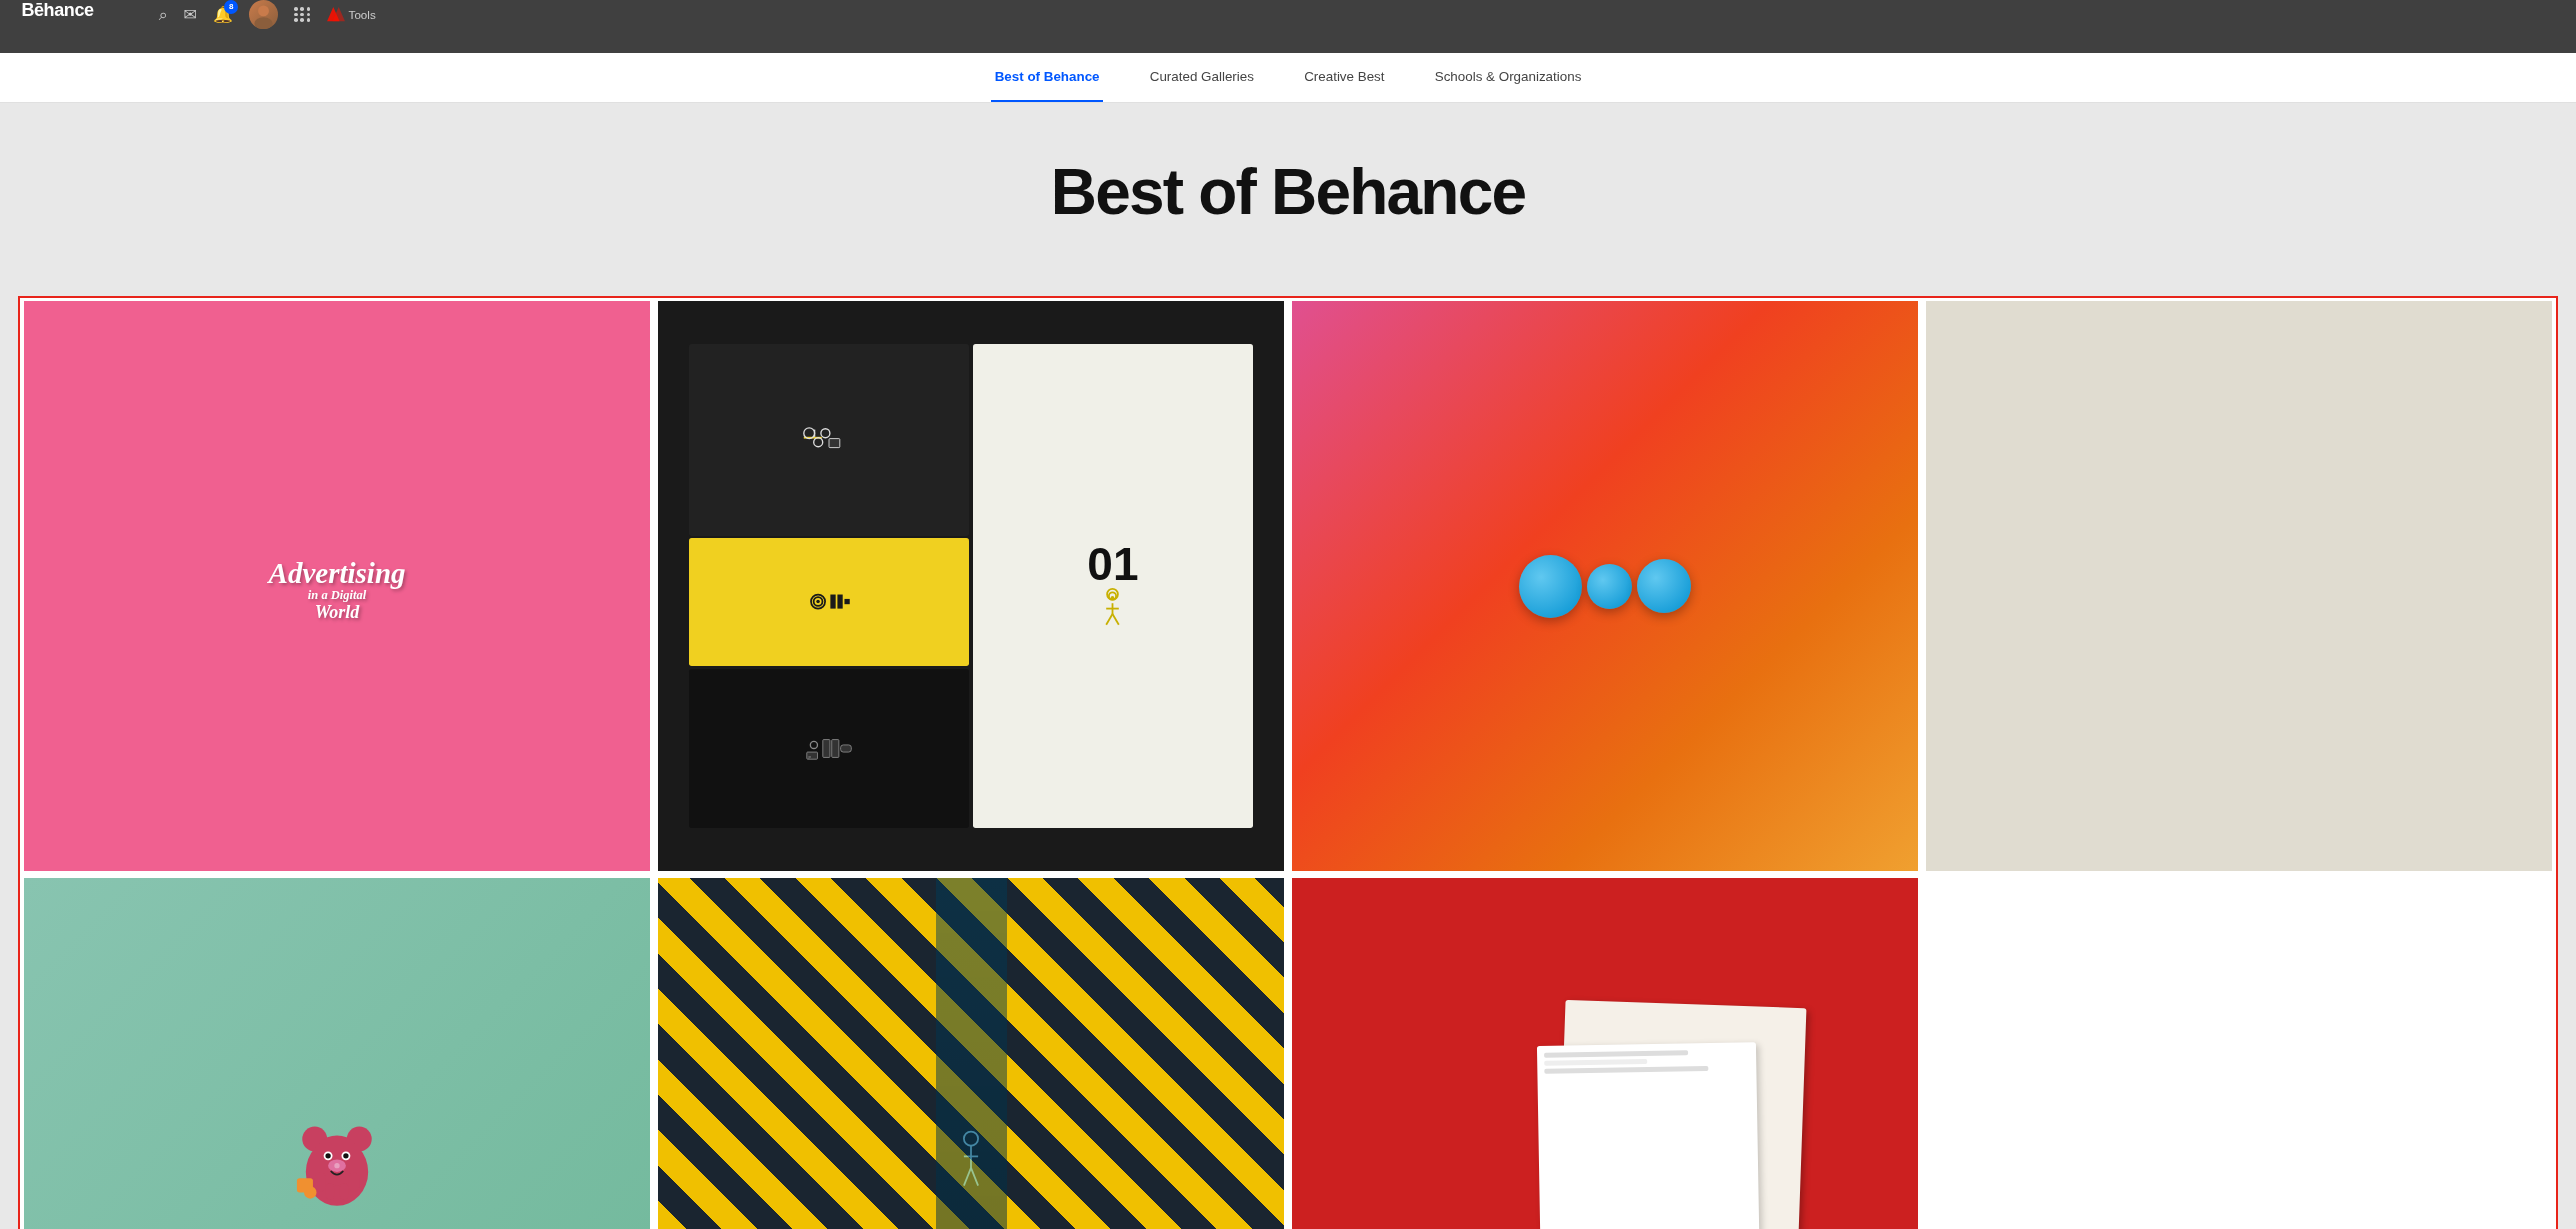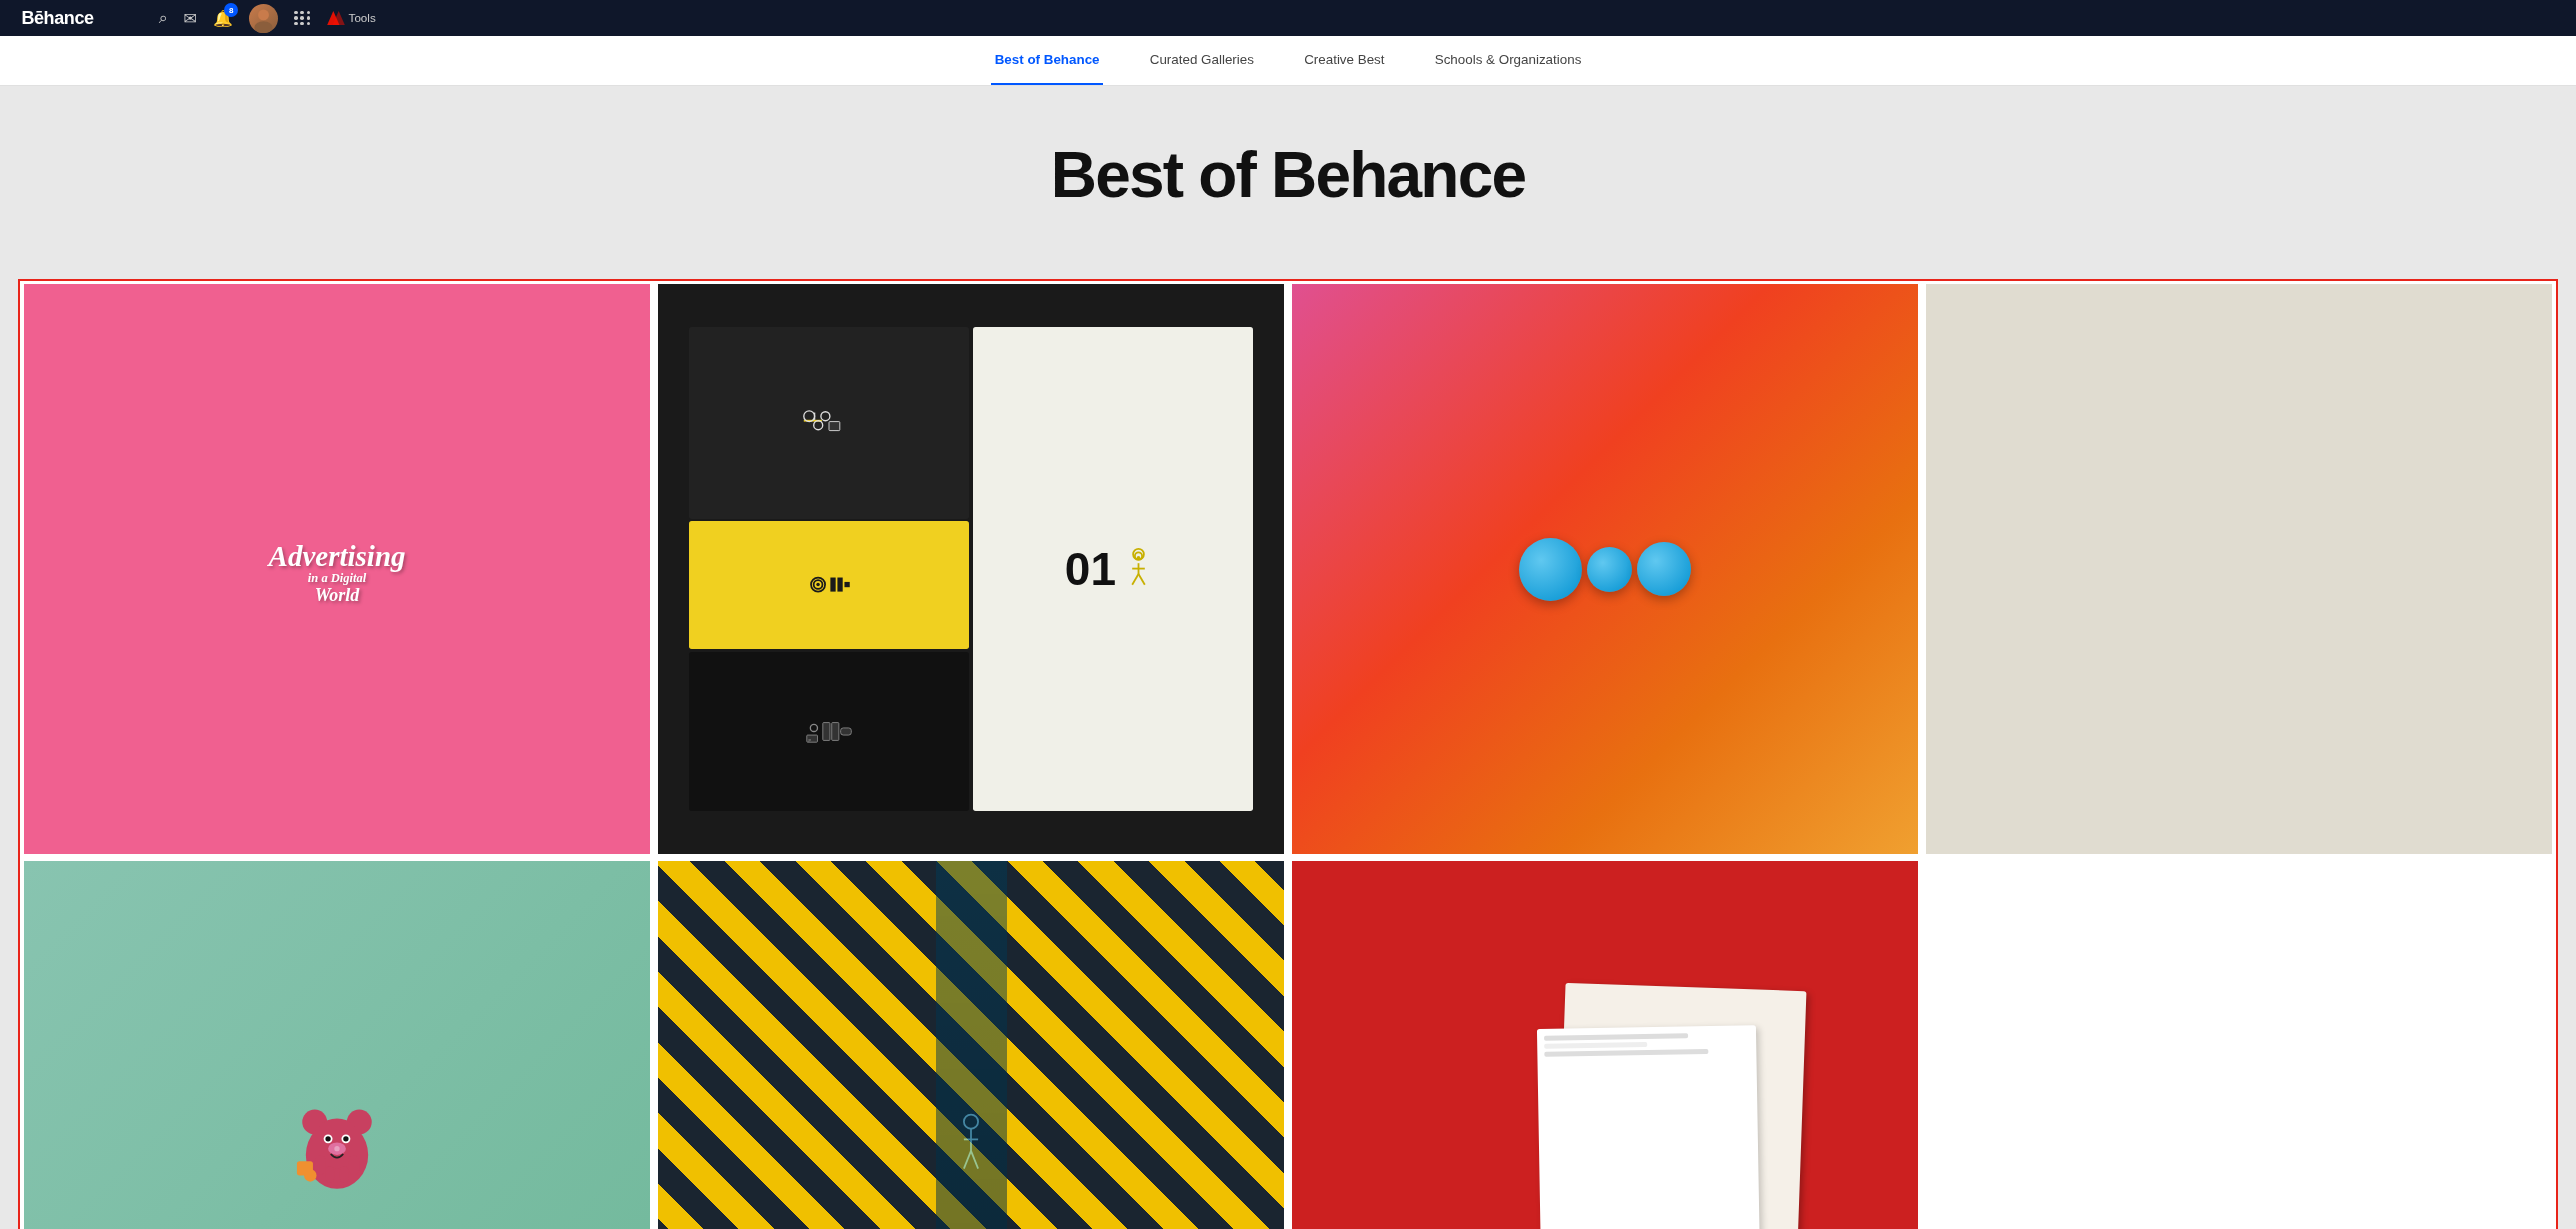--- a/index.html
+++ b/index.html
@@ -1,23 +1,23 @@
 <!DOCTYPE html>
 <html style="font-size:14.3px"><head>
   <meta charset="utf-8">
   <style>
     * { margin: 0; padding: 0; box-sizing: border-box; }
     body { font-family: -apple-system, BlinkMacSystemFont, 'Segoe UI', Arial, sans-serif; background: #f0f0f0; min-height: 100vh; overflow-x: hidden; }
 
     
     .navbar {
-      background: #0f172a;
-      display: flex;
-      align-items: center;
-      height: 36px;
+      background: #404040;
+      display: flex;
+      align-items: flex-start;
+      height: 53px;
       padding: 0 21.4px;
       position: relative;
       z-index: 10;
     }
     .navbar-logo {
       color: #fff;
       font-size: 18px;
       font-weight: 700;
       letter-spacing: -0.4px;
       margin-right: 36px;
@@ -345,21 +345,21 @@
             <svg width="49" height="25" viewBox="0 0 55 28">
               <rect x="2" y="18" width="12" height="8" rx="1" fill="#333" stroke="#888" stroke-width="1"></rect>
               <text x="4" y="26" fill="#aaa" font-size="4">P</text>
               <circle cx="10" cy="10" r="4" fill="none" stroke="#888" stroke-width="1.5"></circle>
               <rect x="20" y="4" width="8" height="20" rx="1" fill="#333" stroke="#888" stroke-width="1"></rect>
               <rect x="30" y="4" width="8" height="20" rx="1" fill="#333" stroke="#888" stroke-width="1"></rect>
               <rect x="40" y="10" width="12" height="8" rx="3" fill="#333" stroke="#888" stroke-width="1"></rect>
             </svg>
           </div>
         </div>
-        <div style="background:#f0f0e8; border-radius:2.7px; display:flex; align-items:center; justify-content:center; flex-direction:row;">
+        <div style="background:#f0f0e8; border-radius:2.7px; display:flex; align-items:center; justify-content:center; flex-direction:column;">
           <div style="font-size:46px; font-weight:900; color:#111; line-height:1;">01</div>
           <svg width="45" height="45" viewBox="0 0 50 50">
             <circle cx="25" cy="8" r="6" fill="none" stroke="#c8b000" stroke-width="2"></circle>
             <circle cx="25" cy="10" r="4" fill="none" stroke="#c8b000" stroke-width="2"></circle>
             <circle cx="25" cy="12" r="2" fill="#c8b000"></circle>
             <line x1="25" y1="18" x2="25" y2="30" stroke="#c8b000" stroke-width="2"></line>
             <line x1="18" y1="24" x2="32" y2="24" stroke="#c8b000" stroke-width="2"></line>
             <line x1="25" y1="30" x2="18" y2="42" stroke="#c8b000" stroke-width="2"></line>
             <line x1="25" y1="30" x2="32" y2="42" stroke="#c8b000" stroke-width="2"></line>
           </svg>

